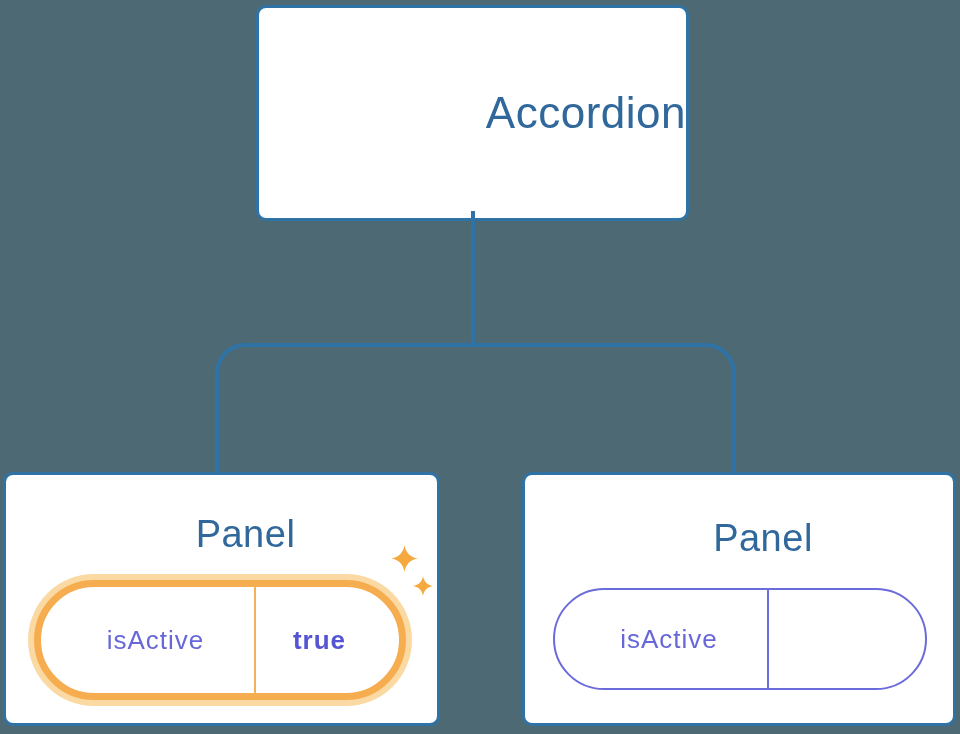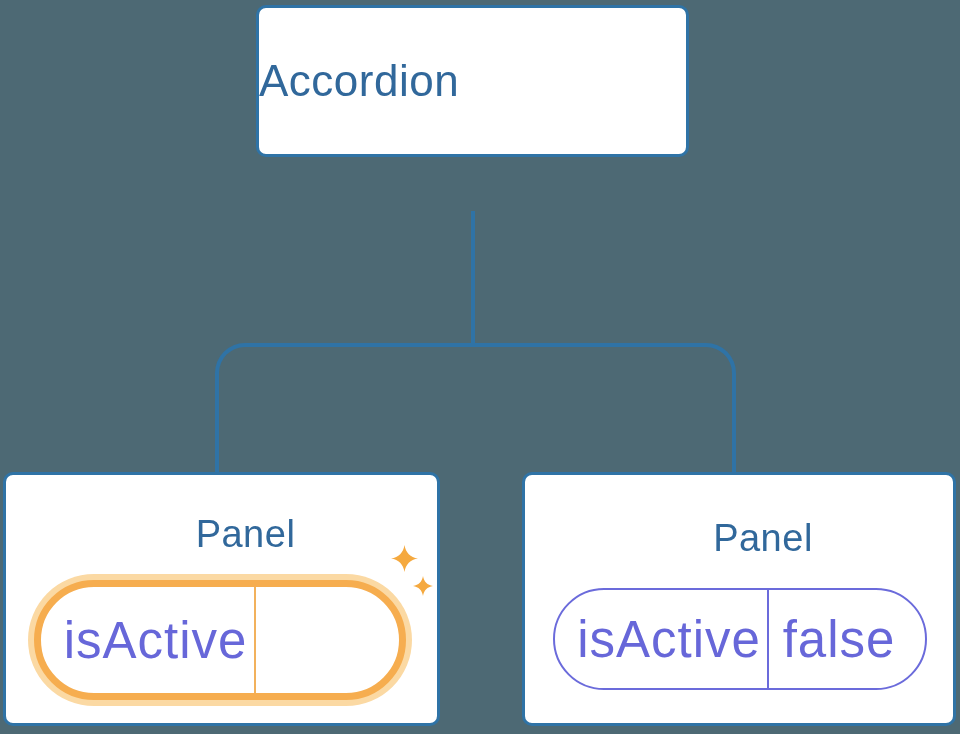--- a/index.html
+++ b/index.html
@@ -15,22 +15,22 @@
 
   
   .node {
     position: absolute;
     background: #ffffff;
     border: 3px solid #2F73A6;
     border-radius: 10px;
   }
   .root-node {
     left: 256px; top: 5px;
-    width: 433px; height: 152px;
-    display: flex; align-items: center; justify-content: flex-start;
+    width: 433px; height: 216px;
+    display: flex; align-items: center; justify-content: flex-end;
   }
   .root-label {
     color: #31689B;
     font-size: 44px;
     font-weight: 500;
     letter-spacing: 0.5px;
   }
 
   
   .connector-stub {
@@ -90,21 +90,21 @@
   .pill-inactive {
     left: 28px; top: 113px;
     width: 374px; height: 102px;
     border: 2px solid #6B6BDB;
     border-radius: 52px;
   }
   .pill-cell {
     display: flex;
     align-items: center;
     justify-content: center;
-    font-size: 51px;
+    font-size: 26px;
     letter-spacing: 1px;
     color: #6767D9;
   }
   .pill-name-cell  { padding-left: 16px; }
   .pill-value-cell { flex: 1; padding-right: 16px; }
   .pill-active   .pill-name-cell { width: 215px; border-right: 2px solid #F2B15C; }
   .pill-inactive .pill-name-cell { width: 214px; border-right: 2px solid #6B6BDB; }
   .pill-active .pill-value-cell {
     font-weight: bold;
     color: #5454D4;
@@ -128,20 +128,23 @@
   <div class="connector-stub"></div>
   <div class="connector-branch"></div>
 
   <div class="node panel panel-left">
     <div class="panel-title">Panel</div>
 
     <div class="pill pill-active">
       <div class="pill-cell pill-name-cell">
         <span>isActive</span>
       </div>
+      <div class="pill-cell pill-value-cell">
+        <span>true</span>
+      </div>
     </div>
 
     <span class="sparkle sparkle-big">
       <svg viewBox="0 0 24 24" aria-hidden="true">
         <path fill="currentColor" d="M12 0C13.1 6.9 17.1 10.9 24 12C17.1 13.1 13.1 17.1 12 24C10.9 17.1 6.9 13.1 0 12C6.9 10.9 10.9 6.9 12 0Z"></path>
       </svg>
     </span>
     <span class="sparkle sparkle-small">
       <svg viewBox="0 0 24 24" aria-hidden="true">
         <path fill="currentColor" d="M12 0C13.1 6.9 17.1 10.9 24 12C17.1 13.1 13.1 17.1 12 24C10.9 17.1 6.9 13.1 0 12C6.9 10.9 10.9 6.9 12 0Z"></path>
@@ -149,19 +152,16 @@
     </span>
   </div>
 
   <div class="node panel panel-right">
     <div class="panel-title">Panel</div>
 
     <div class="pill pill-inactive">
       <div class="pill-cell pill-name-cell">
         <span>isActive</span>
       </div>
-      <div class="pill-cell pill-value-cell">
-        <span>false</span>
-      </div>
     </div>
   </div>
 
 </div>
 
 </body></html>

